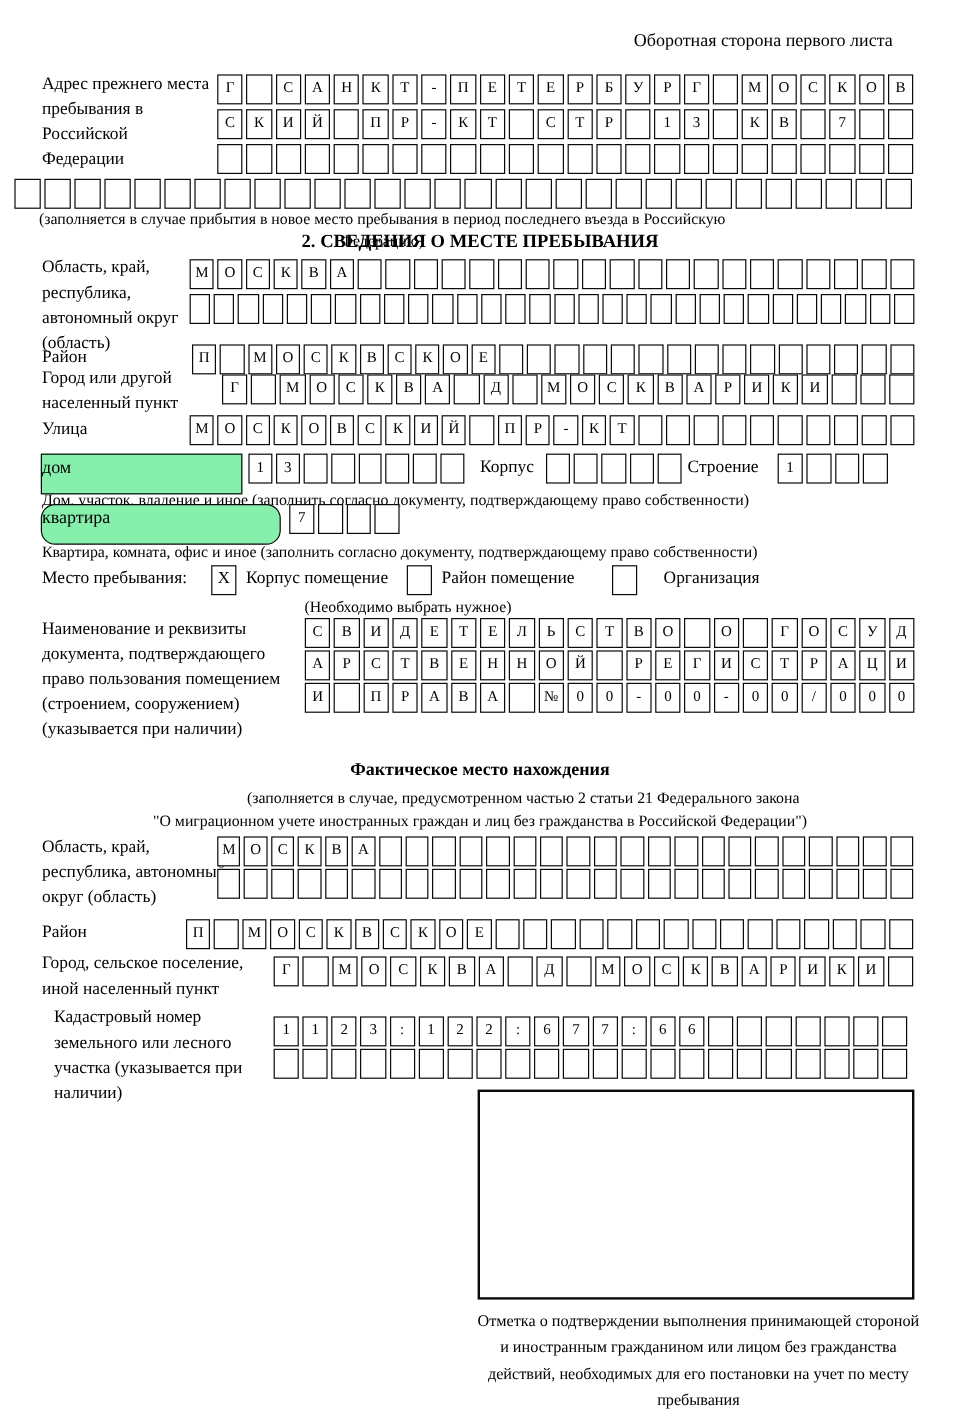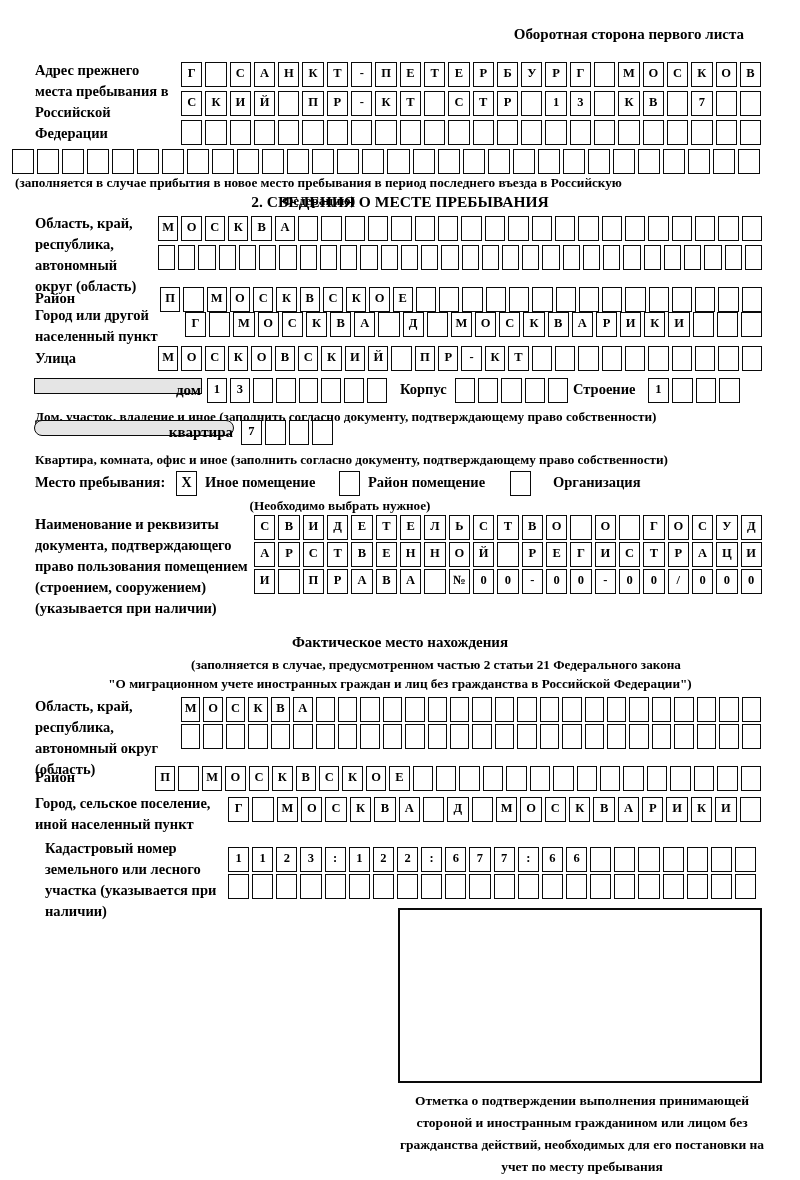--- a/index.html
+++ b/index.html
@@ -2,35 +2,35 @@
 <html><head>
 <meta charset="utf-8">
 <style>
   html,body { margin:0; padding:0; background:#e8e8e8; }
   .page {
     position:relative; width:800px; height:1180px; margin:0 auto;
     background:#ffffff; color:#000;
     font-family:"Liberation Serif","DejaVu Serif",serif;
     overflow:hidden;
   }
-  .abs { position:absolute;font-weight:bold; }
+  .abs { position:absolute; }
   .lbl { font-size:14.5px; line-height:21px; }
   .note { font-size:13.2px; line-height:18px; }
   .center { text-align:center; }
   .heading { font-size:15.5px; font-weight:bold; text-align:center; }
   .subheading { font-size:15px; font-weight:bold; text-align:center; }
   .cellrow { display:flex; gap:3px; height:25px; }
   .cell {
     flex:1; border:1.8px solid #0a0a0a; box-sizing:border-box;
     font-size:12.5px; line-height:21px; text-align:center;
     overflow:hidden; background:#fff;
   }
   .labelbox {
-    border:1.8px solid #0a0a0a; box-sizing:border-box; height:16px;
-    text-align:right; font-size:15px; line-height:22px; background:#e5e5e5;
+    border:1.8px solid #0a0a0a; box-sizing:border-box; height:34px;
+    text-align:left; font-size:15px; line-height:22px; background:#86efac;
   }
   .checkbox {
     width:21px; height:25px; border:1.8px solid #0a0a0a; box-sizing:border-box;
     text-align:center; font-size:14px; line-height:21px; background:#fff;
   }
   .stampbox { border:2px solid #0a0a0a; box-sizing:border-box; background:#fff; }
   .inline-lbl { font-size:14.5px; }
 </style>
 </head>
 <body>
@@ -336,21 +336,21 @@
   <div class="abs cellrow" style="left:241px; top:420px; width:92px;">
       <div class="cell">7</div>
       <div class="cell"></div>
       <div class="cell"></div>
       <div class="cell"></div>
     </div>
   <div class="abs note" style="left:35px; top:451px; width:740px;">Квартира, комната, офис и иное (заполнить согласно документу, подтверждающему право собственности)</div>
 
   <div class="abs inline-lbl" style="left:35px; top:474px;">Место пребывания:</div>
   <div class="abs checkbox" style="left:176px; top:471px;">X</div>
-  <div class="abs inline-lbl" style="left:205px; top:474px;">Иное помещение</div>
+  <div class="abs inline-lbl" style="left:205px; top:474px;">Корпус помещение</div>
   <div class="abs checkbox" style="left:339px; top:471px;"></div>
   <div class="abs inline-lbl" style="left:368px; top:474px;">Район помещение</div>
   <div class="abs checkbox" style="left:510px; top:471px;"></div>
   <div class="abs inline-lbl" style="left:553px; top:474px;">Организация</div>
   <div class="abs note center" style="left:180px; top:497px; width:320px;">(Необходимо выбрать нужное)</div>
 
   <div class="abs lbl" style="left:35px; top:514px; width:215px;">Наименование и реквизиты документа, подтверждающего право пользования помещением (строением, сооружением) (указывается при наличии)</div>
   <div class="abs cellrow" style="left:254px; top:515px; width:508px;">
       <div class="cell">С</div>
       <div class="cell">В</div>

